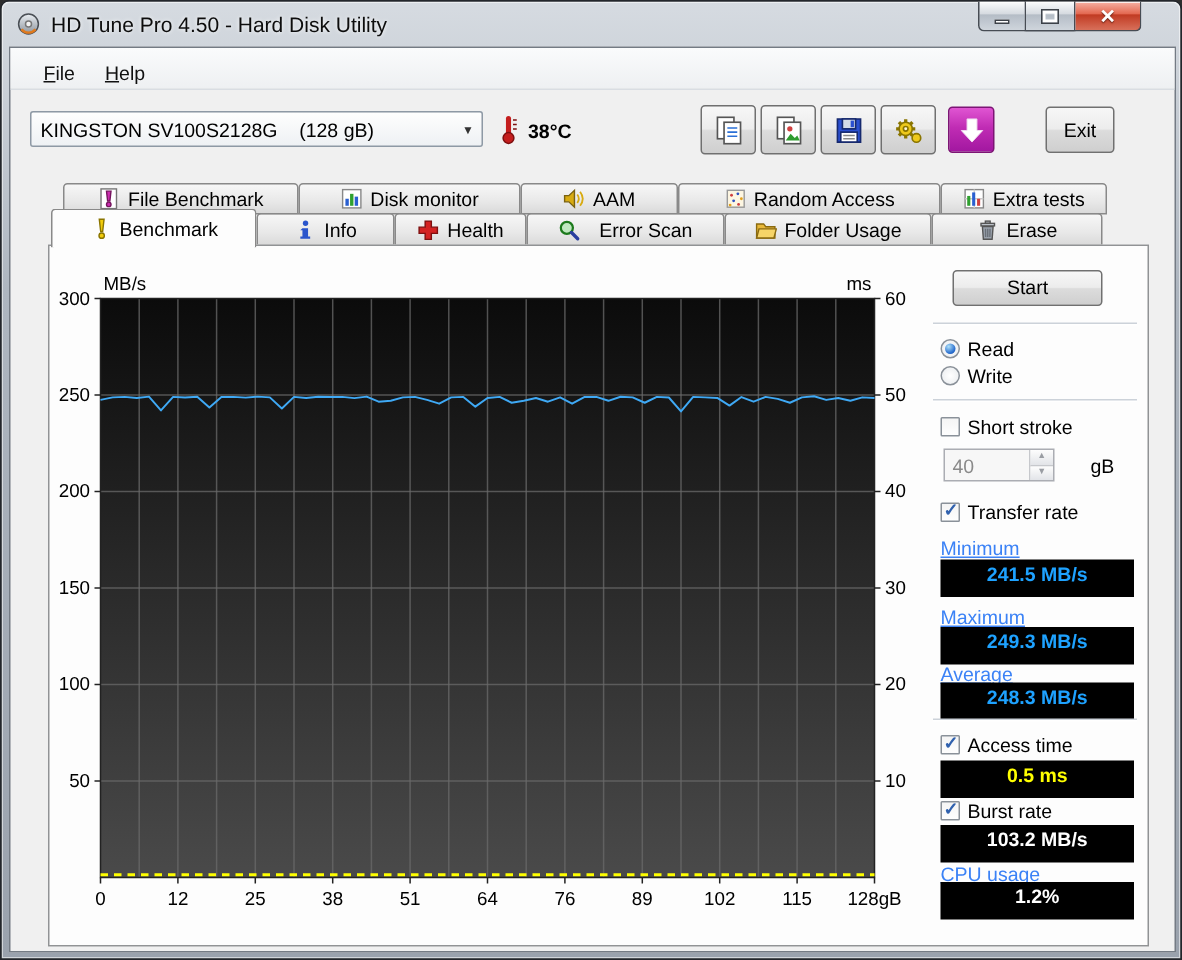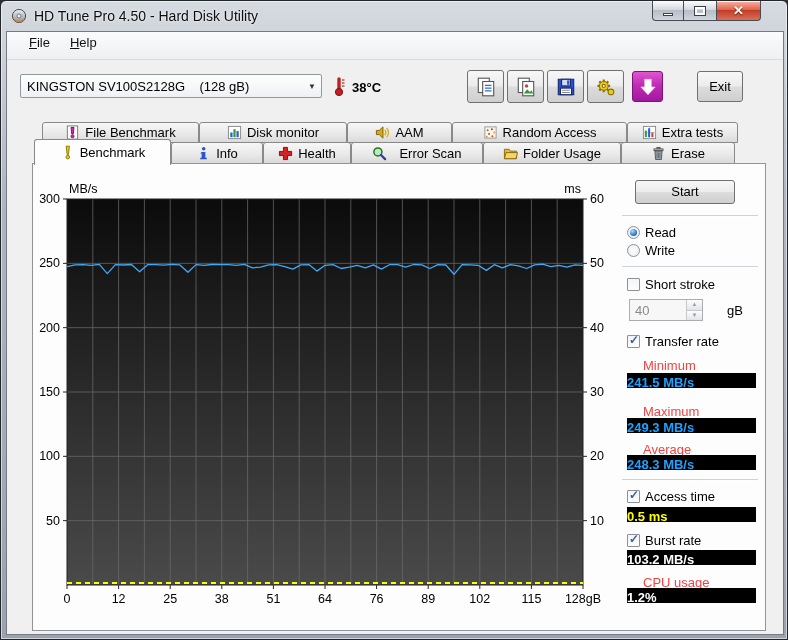--- a/index.html
+++ b/index.html
@@ -16,21 +16,21 @@
   .win-btn.min{width:32px;border-radius:0 0 0 4px;}
   .win-btn.max{width:32px;border-left:none;border-right:none;}
   .win-btn.close{width:45px;border-radius:0 0 4px 0;
     background:linear-gradient(#f7b3a6,#e2654d 45%,#c03a22 46%,#d8705a);}
   .glyph-min{width:10px;height:3px;background:#fff;border:1px solid #3c4148;margin-top:8px;}
   .glyph-max{width:10px;height:8px;border:2px solid #fff;outline:1px solid #3c4148;background:transparent;}
   .glyph-close{color:#fff;font-size:13px;font-weight:bold;text-shadow:0 1px 1px #5a160a;line-height:18px;}
   
   .content{position:absolute;left:5px;top:30px;width:778px;height:604px;background:#f0f0f0;border:1px solid #747b84;}
   .menubar{position:absolute;left:0;top:0;right:0;height:28px;background:linear-gradient(#fafbfc,#eef0f2);
-    border-bottom:1px solid #d9dde2;display:flex;align-items:flex-start;padding-left:12px;}
+    border-bottom:1px solid #d9dde2;display:flex;align-items:flex-end;padding-left:12px;}
   .menu-item{font-size:13px;color:#111;padding:3px 10px;cursor:default;}
   
   .combo{position:absolute;left:13px;top:42px;width:302px;height:24px;border:1px solid #8e99a5;border-radius:2px;
     background:linear-gradient(#fefefe,#eef1f4);font-size:13px;display:flex;align-items:center;}
   .combo-text{flex:1;padding-left:6px;white-space:pre;overflow:hidden;}
   .combo-arrow{width:18px;text-align:center;font-size:8px;color:#333;}
   .thermo{position:absolute;left:325px;top:44px;width:16px;height:22px;}
   .temp{position:absolute;left:345px;top:48px;font-size:13px;font-weight:bold;color:#000;}
   .tool-btn{position:absolute;top:38px;width:37px;height:33px;border:1px solid #707070;border-radius:3px;
     background:linear-gradient(#f7f7f7,#ececec 48%,#dcdcdc 52%,#cfcfcf);display:flex;align-items:center;justify-content:center;}
@@ -54,30 +54,30 @@
   .panel .row{position:absolute;left:6px;display:flex;align-items:center;}
   .divider{position:absolute;left:1px;width:136px;height:1px;background:#ccd2d9;box-shadow:0 1px 0 #fff;}
   .start-btn{position:absolute;left:14px;top:16px;width:100px;height:24px;line-height:22px;}
   .radio{width:13px;height:13px;border:1px solid #8a9199;border-radius:50%;background:radial-gradient(#fff,#e8ebee);position:relative;}
   .radio.checked::after{content:"";position:absolute;left:2px;top:2px;width:7px;height:7px;border-radius:50%;
     background:radial-gradient(circle at 35% 30%,#aee0f8,#2a6fd0 65%,#17479a);}
   .checkbox{width:13px;height:13px;border:1px solid #8a9199;border-radius:1px;background:linear-gradient(#f4f4f4,#fefefe);
     position:relative;font-size:12px;}
   .checkbox.checked::after{content:"✓";position:absolute;left:1px;top:-3px;color:#3061ae;font-weight:bold;}
   .ctl-label{font-size:13px;color:#000;margin-left:5px;}
-  .plain-label{position:absolute;left:22px;font-size:13px;color:#ef4444;}
+  .plain-label{position:absolute;left:6px;font-size:13px;color:#3b82f6;text-decoration:underline;}
   .spinner{position:absolute;left:8px;width:74px;height:22px;border:1px solid #abadb3;background:#f7f7f7;display:flex;}
   .spin-val{flex:1;font-size:13px;color:#8a8a8a;padding:3px 0 0 5px;}
   .spin-btns{width:16px;display:flex;flex-direction:column;border-left:1px solid #c6c8cc;}
   .spin-btn{flex:1;background:linear-gradient(#fdfdfd,#e2e4e8);border-bottom:1px solid #c6c8cc;
     font-size:6px;color:#9a9da3;text-align:center;line-height:9px;}
   .spin-btn:last-child{border-bottom:none;}
   .unit{position:absolute;font-size:13px;color:#000;}
-  .valbox{position:absolute;left:6px;width:129px;height:15px;background:#000;font-size:13px;font-weight:bold;
-    text-align:left;line-height:19px;}
+  .valbox{position:absolute;left:6px;width:129px;height:25px;background:#000;font-size:13px;font-weight:bold;
+    text-align:center;line-height:19px;}
   .val-blue{color:#1ea2ff;} .val-yellow{color:#ffff00;} .val-white{color:#ffffff;}
 </style>
 </head>
 <body>
 
 <div class="window">
 
   <div class="titlebar">
     <span class="title-icon" id="titleIcon">
         <svg viewBox="0 0 16 16">

